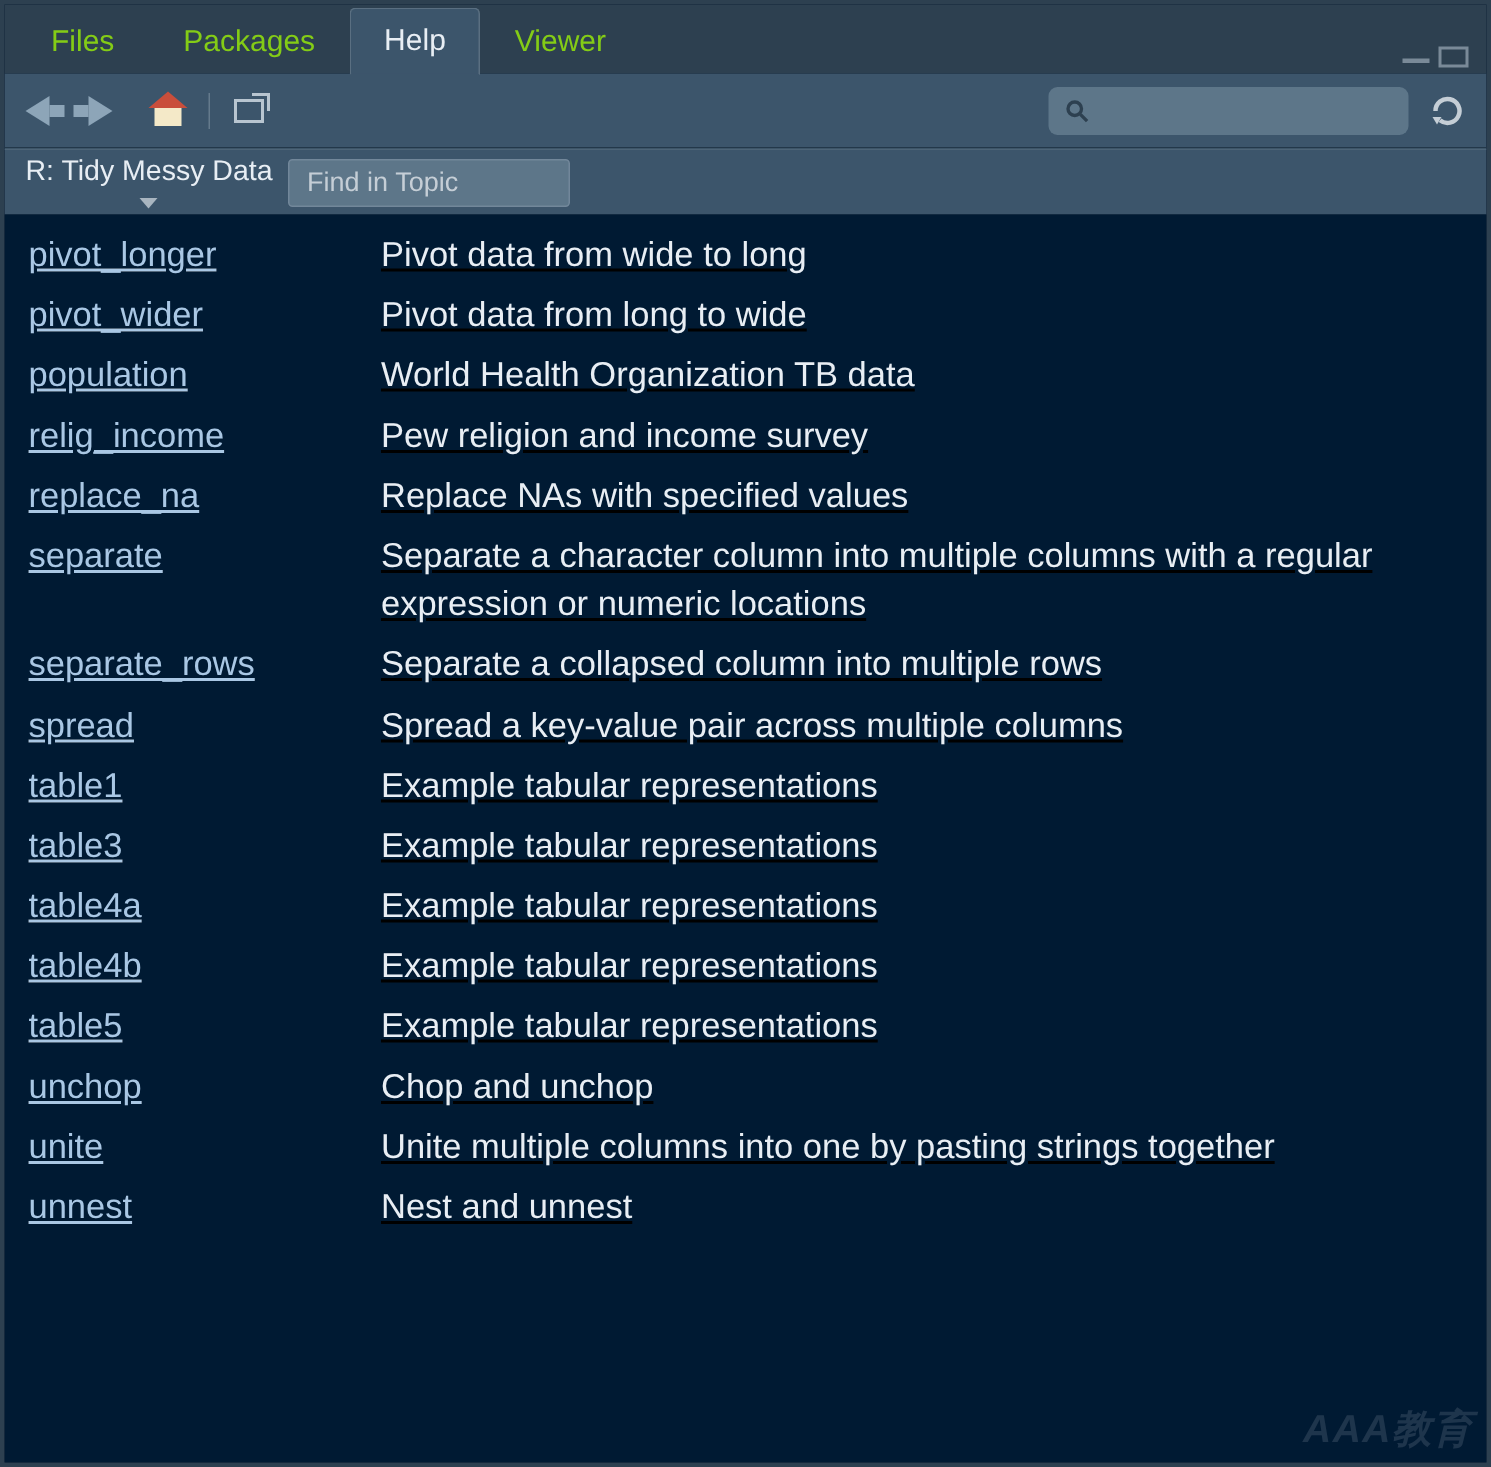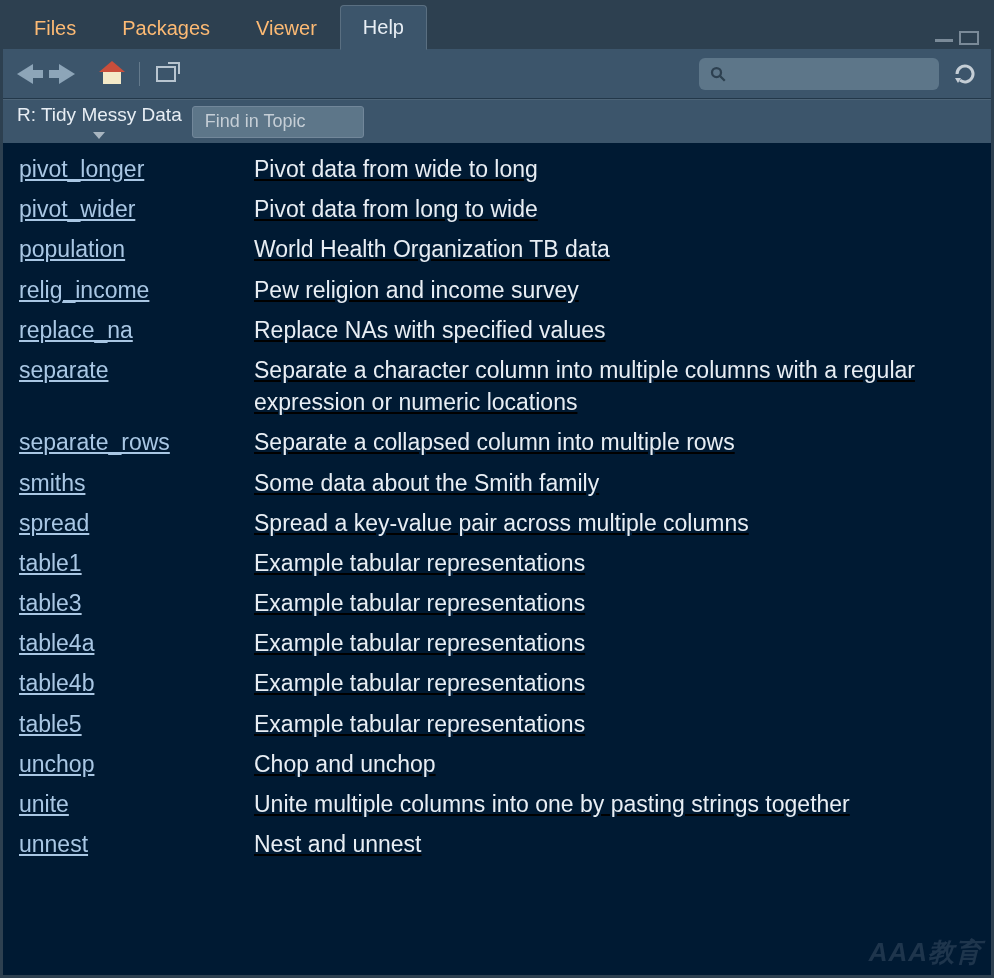--- a/index.html
+++ b/index.html
@@ -14,21 +14,21 @@
   .tabbar {
     display: flex;
     background: #2d4050;
     height: 46px;
     align-items: flex-end;
     padding: 0 8px;
     position: relative;
   }
   .tab {
     padding: 10px 22px 10px 22px;
-    color: #fdba74;
+    color: #84cc16;
     font-size: 20px;
     border: 1px solid transparent;
     border-bottom: none;
     cursor: pointer;
     position: relative;
     top: 1px;
   }
   .tab.active {
     background: #3c556b;
     border: 1px solid #5a6f81;
@@ -136,21 +136,21 @@
     width: 0; height: 0;
     border-left: 6px solid transparent;
     border-right: 6px solid transparent;
     border-top: 7px solid #a8b5c0;
   }
   .find-input {
     background: #5d7689;
     border: 1px solid #72879a;
     border-radius: 3px;
     height: 32px;
-    width: 172px;
+    width: 188px;
     padding: 0 12px;
     color: #c5ced6;
     font-size: 18px;
   }
   .find-input::placeholder { color: #c5ced6; }
   .content {
     height: calc(978px - 46px - 50px - 44px - 6px);
     overflow-y: hidden;
     background: #001a33;
     padding: 6px 16px;
@@ -183,22 +183,22 @@
     font-style: italic;
     letter-spacing: 1px;
   }
 </style>
 </head>
 <body>
 
 <div class="tabbar">
   <div class="tab">Files</div>
   <div class="tab">Packages</div>
+  <div class="tab active">Help</div>
   <div class="tab">Viewer</div>
-  <div class="tab active">Help</div>
   <div class="window-controls">
     <span class="wc-min"></span>
     <span class="wc-max"></span>
   </div>
 </div>
 
 <div class="toolbar">
   <div class="arrow-wrap">
       <div class="nav-arrow nav-back"></div>
     </div>
@@ -258,24 +258,20 @@
         </tr>
         <tr>
           <td class="fn-col"><a class="fn-link">separate</a></td>
           <td class="desc-col">Separate a character column into multiple columns with a regular expression or numeric locations</td>
         </tr>
         <tr>
           <td class="fn-col"><a class="fn-link">separate_rows</a></td>
           <td class="desc-col">Separate a collapsed column into multiple rows</td>
         </tr>
         <tr>
-          <td class="fn-col"><a class="fn-link">smiths</a></td>
-          <td class="desc-col">Some data about the Smith family</td>
-        </tr>
-        <tr>
           <td class="fn-col"><a class="fn-link">spread</a></td>
           <td class="desc-col">Spread a key-value pair across multiple columns</td>
         </tr>
         <tr>
           <td class="fn-col"><a class="fn-link">table1</a></td>
           <td class="desc-col">Example tabular representations</td>
         </tr>
         <tr>
           <td class="fn-col"><a class="fn-link">table3</a></td>
           <td class="desc-col">Example tabular representations</td>

